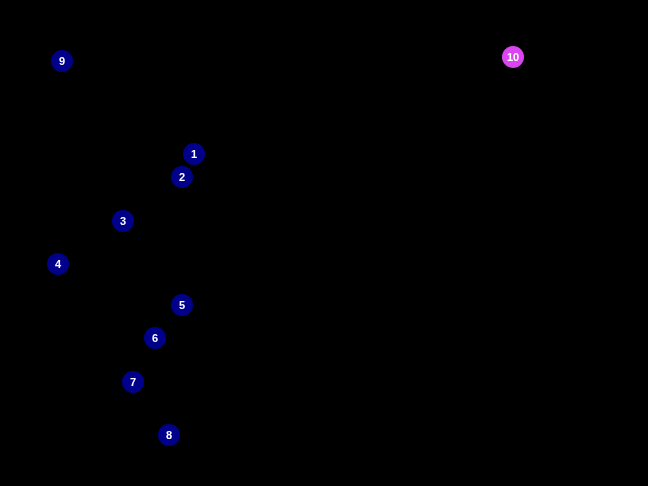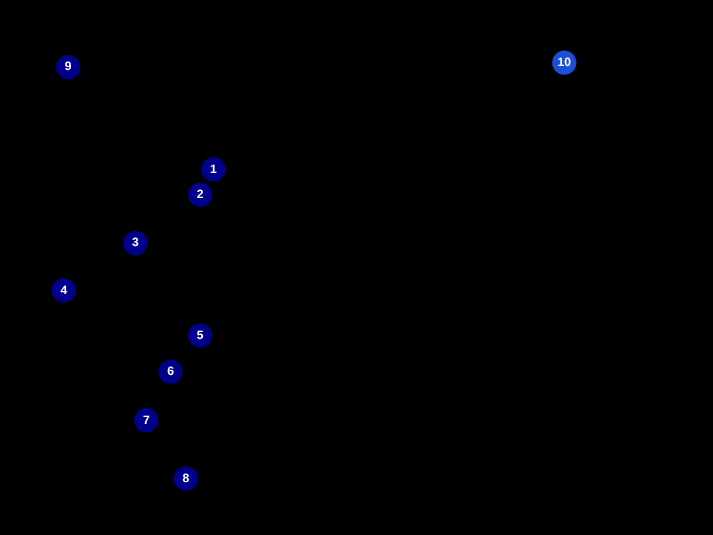--- a/index.html
+++ b/index.html
@@ -45,14 +45,14 @@
 <div class="canvas" id="canvas" style="width: 648px; height: 486px; background: rgb(0, 0, 0);">
     <div class="mark" style="left: 194px; top: 154px; background: rgb(0, 0, 139); color: rgb(255, 255, 255); height: 22px; min-width: 22px;">1</div>
     <div class="mark" style="left: 182px; top: 177px; background: rgb(0, 0, 139); color: rgb(255, 255, 255); height: 22px; min-width: 22px;">2</div>
     <div class="mark" style="left: 123px; top: 221px; background: rgb(0, 0, 139); color: rgb(255, 255, 255); height: 22px; min-width: 22px;">3</div>
     <div class="mark" style="left: 58px; top: 264px; background: rgb(0, 0, 139); color: rgb(255, 255, 255); height: 22px; min-width: 22px;">4</div>
     <div class="mark" style="left: 182px; top: 305px; background: rgb(0, 0, 139); color: rgb(255, 255, 255); height: 22px; min-width: 22px;">5</div>
     <div class="mark" style="left: 155px; top: 338px; background: rgb(0, 0, 139); color: rgb(255, 255, 255); height: 22px; min-width: 22px;">6</div>
     <div class="mark" style="left: 133px; top: 382px; background: rgb(0, 0, 139); color: rgb(255, 255, 255); height: 22px; min-width: 22px;">7</div>
     <div class="mark" style="left: 169px; top: 435px; background: rgb(0, 0, 139); color: rgb(255, 255, 255); height: 22px; min-width: 22px;">8</div>
     <div class="mark" style="left: 62px; top: 61px; background: rgb(0, 0, 139); color: rgb(255, 255, 255); height: 22px; min-width: 22px;">9</div>
-    <div class="mark" style="left: 513px; top: 57px; background: #1d4ed8; color: rgb(255, 255, 255); height: 22px; min-width: 22px;">10</div>
+    <div class="mark" style="left: 513px; top: 57px; background: #d946ef; color: rgb(255, 255, 255); height: 22px; min-width: 22px;">10</div>
   </div>
 
 </body></html>

